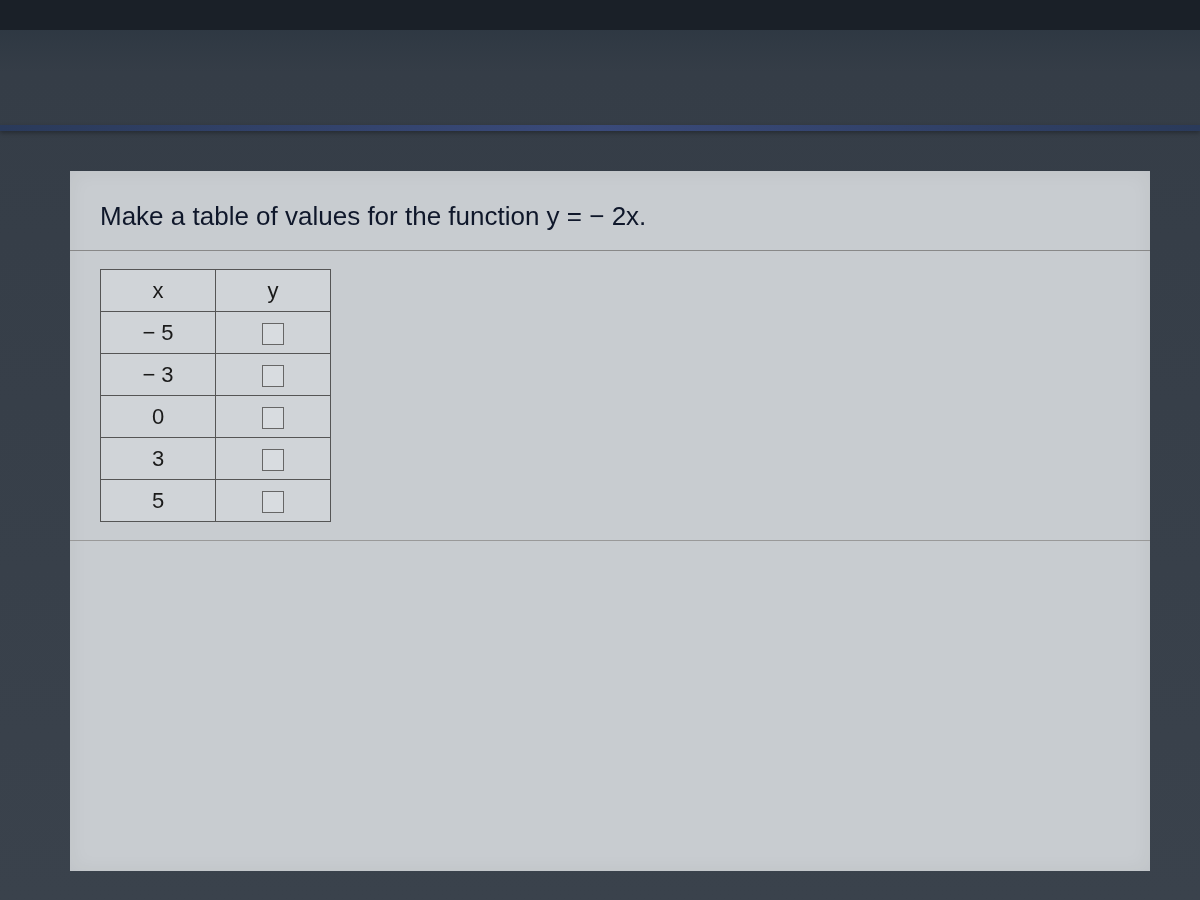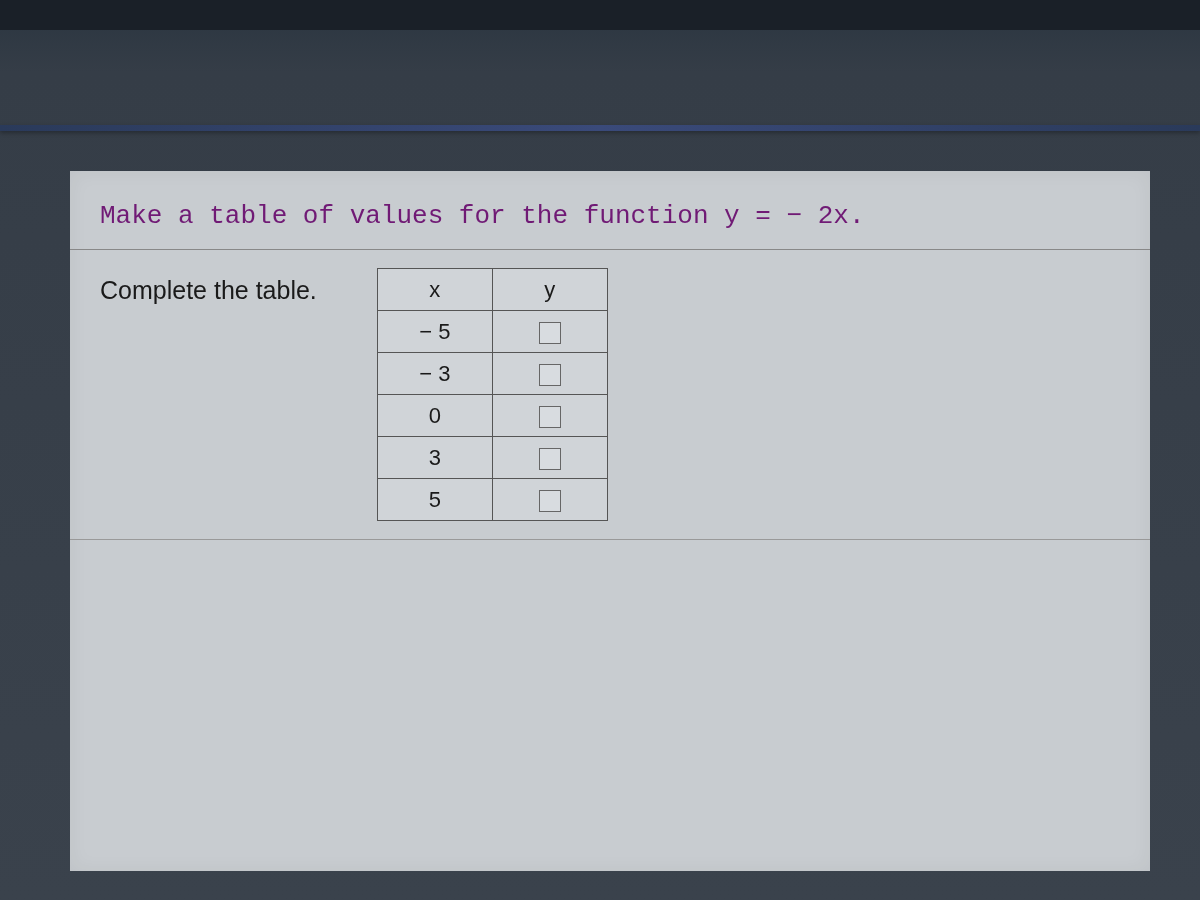--- a/index.html
+++ b/index.html
@@ -31,22 +31,21 @@
       background: #c8ccd0;
       margin: 40px 50px 20px 70px;
       min-height: 700px;
       padding: 0;
       box-shadow: inset 0 0 20px rgba(0,0,0,0.05);
     }
     .question-header {
       padding: 30px 30px 18px 30px;
       border-bottom: 1px solid #888;
       font-size: 26px;
-      color: #701a75;
-      font-family: Liberation Mono, monospace;
+      color: #0f172a;
     }
     .table-section {
       display: flex;
       align-items: flex-start;
       padding: 18px 30px;
       border-bottom: 1px solid #999;
     }
     .instruction-text {
       font-size: 25px;
       color: #1a1a1a;
@@ -82,21 +81,20 @@
   </style>
 </head>
 <body>
 
 <div class="top-bar"></div>
 <div class="divider-bar"></div>
 
 <div class="content-area">
   <div class="question-header">Make a table of values for the function y = − 2x.</div>
   <div class="table-section">
-    <div class="instruction-text">Complete the table.</div>
     <table class="values-table">
       <thead>
         <tr>
           <th>x</th>
           <th>y</th>
         </tr>
       </thead>
       <tbody>
         <tr>
           <td>− 5</td>

